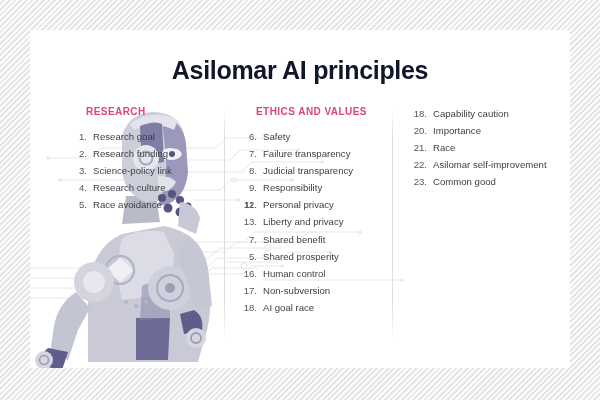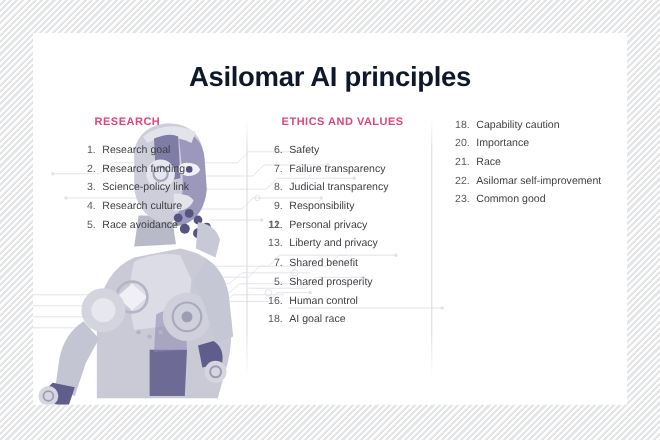--- a/index.html
+++ b/index.html
@@ -305,20 +305,24 @@
             </li>
           <li>
               <span class="num">5.</span>
               <span class="txt">Shared prosperity</span>
             </li>
           <li>
               <span class="num">16.</span>
               <span class="txt">Human control</span>
             </li>
           <li>
+              <span class="num">17.</span>
+              <span class="txt">Non-subversion</span>
+            </li>
+          <li>
               <span class="num">18.</span>
               <span class="txt">AI goal race</span>
             </li>
         </ol>
       </div>
 
       <div class="col col-2">
         <ol class="col-list">
           <li>
               <span class="num">18.</span>

